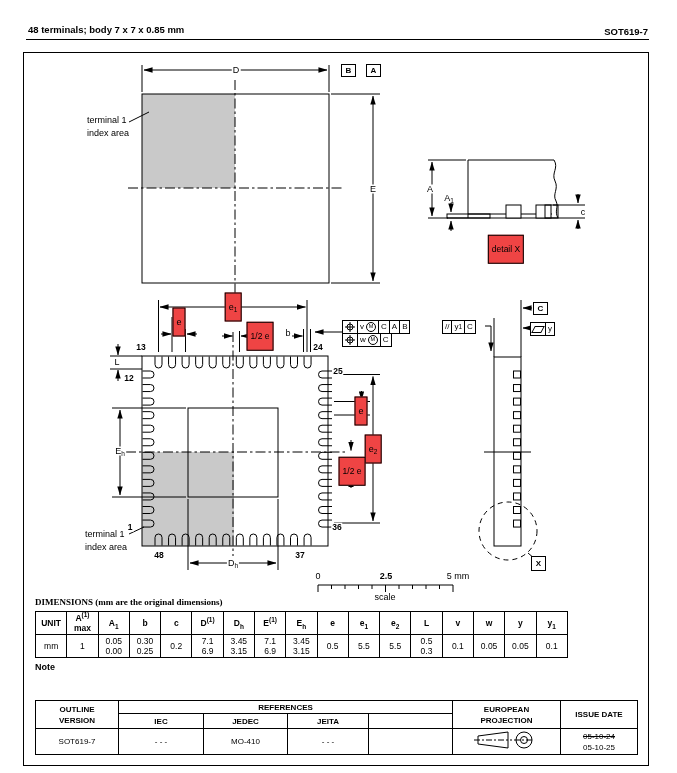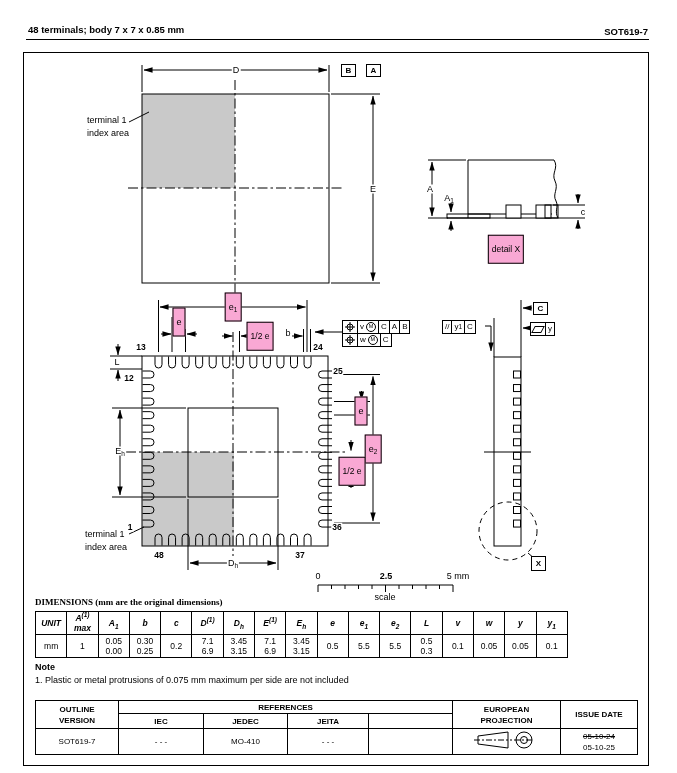--- a/index.html
+++ b/index.html
@@ -2,40 +2,40 @@
 <html><head>
 <meta charset="utf-8">
 <style>
   html,body{margin:0;padding:0;background:#fff;}
   #page{position:relative;width:677px;height:773px;background:#fff;
         font-family:"Liberation Sans","DejaVu Sans",sans-serif;color:#000;overflow:hidden;}
   .abs{position:absolute;}
   .lb{position:absolute;transform:translate(-50%,-50%);font-size:9px;line-height:1;
       background:#fff;padding:0 1px;white-space:nowrap;color:#000;}
   .nobg{background:transparent;}
-  .bx{border:1px solid #000;padding:9px 3px;background:#f9a8d4;}
+  .bx{border:1px solid #000;padding:9px 3px;background:#ef4444;}
   .datum{position:absolute;border:1px solid #000;min-width:11px;height:11px;display:flex;
          align-items:center;justify-content:center;font-size:8px;font-weight:bold;background:#fff;padding:0 1px;}
   .pinlbl{font-weight:bold;font-size:8.5px;}
   .note-txt{position:absolute;font-size:9px;line-height:1.35;}
   sub{font-size:6.5px;line-height:0;}
   sup{font-size:6.5px;line-height:0;}
   .fcf{position:absolute;display:flex;background:#fff;border:1px solid #000;height:12px;}
   .fcf>span{display:flex;align-items:center;justify-content:center;border-right:1px solid #000;
             padding:0 2px;font-size:8px;line-height:1;}
   .fcf>span:last-child{border-right:none;}
   .circm{display:inline-flex;width:8px;height:8px;border:1px solid #000;border-radius:50%;
          align-items:center;justify-content:center;font-size:5.5px;margin-left:2px;}
   .flatsym{display:inline-block;width:8px;height:5px;border:1px solid #000;transform:skewX(-28deg);}
   .twoline{line-height:13px;font-size:9px;}
   table{border-collapse:collapse;table-layout:fixed;}
   #dim-table{position:absolute;left:35px;top:611px;width:533px;}
   #dim-table th,#dim-table td{border:1px solid #000;text-align:center;vertical-align:middle;
       font-size:8.5px;line-height:10px;height:22px;padding:0;}
-  #dim-table th{font-weight:bold;font-style:italic;}
+  #dim-table th{font-weight:bold;}
   #ref-table{position:absolute;left:35px;top:700px;width:602px;}
   #ref-table td{border:1px solid #000;text-align:center;vertical-align:middle;
       font-size:8px;padding:0;line-height:11px;}
   #ref-table .hd{font-weight:bold;}
   .strike{text-decoration:line-through;}
 </style>
 </head>
 <body>
 
 <div id="page">
@@ -409,21 +409,20 @@
             <div>0.05</div>
           </td>
           <td>
             <div>0.1</div>
           </td>
         </tr>
       </tbody>
   </table>
 
   <div class="note-txt" style="left:35px;top:661px;font-weight:bold;">Note</div>
-  <div class="note-txt" style="left:35px;top:674px;">1. Plastic or metal protrusions of 0.075 mm maximum per side are not included</div>
 
   <table id="ref-table">
     <colgroup>
       <col style="width:83px">
         <col style="width:85px">
         <col style="width:84px">
       <col style="width:81px">
         <col style="width:84px">
         <col style="width:108px">
         <col style="width:77px">

